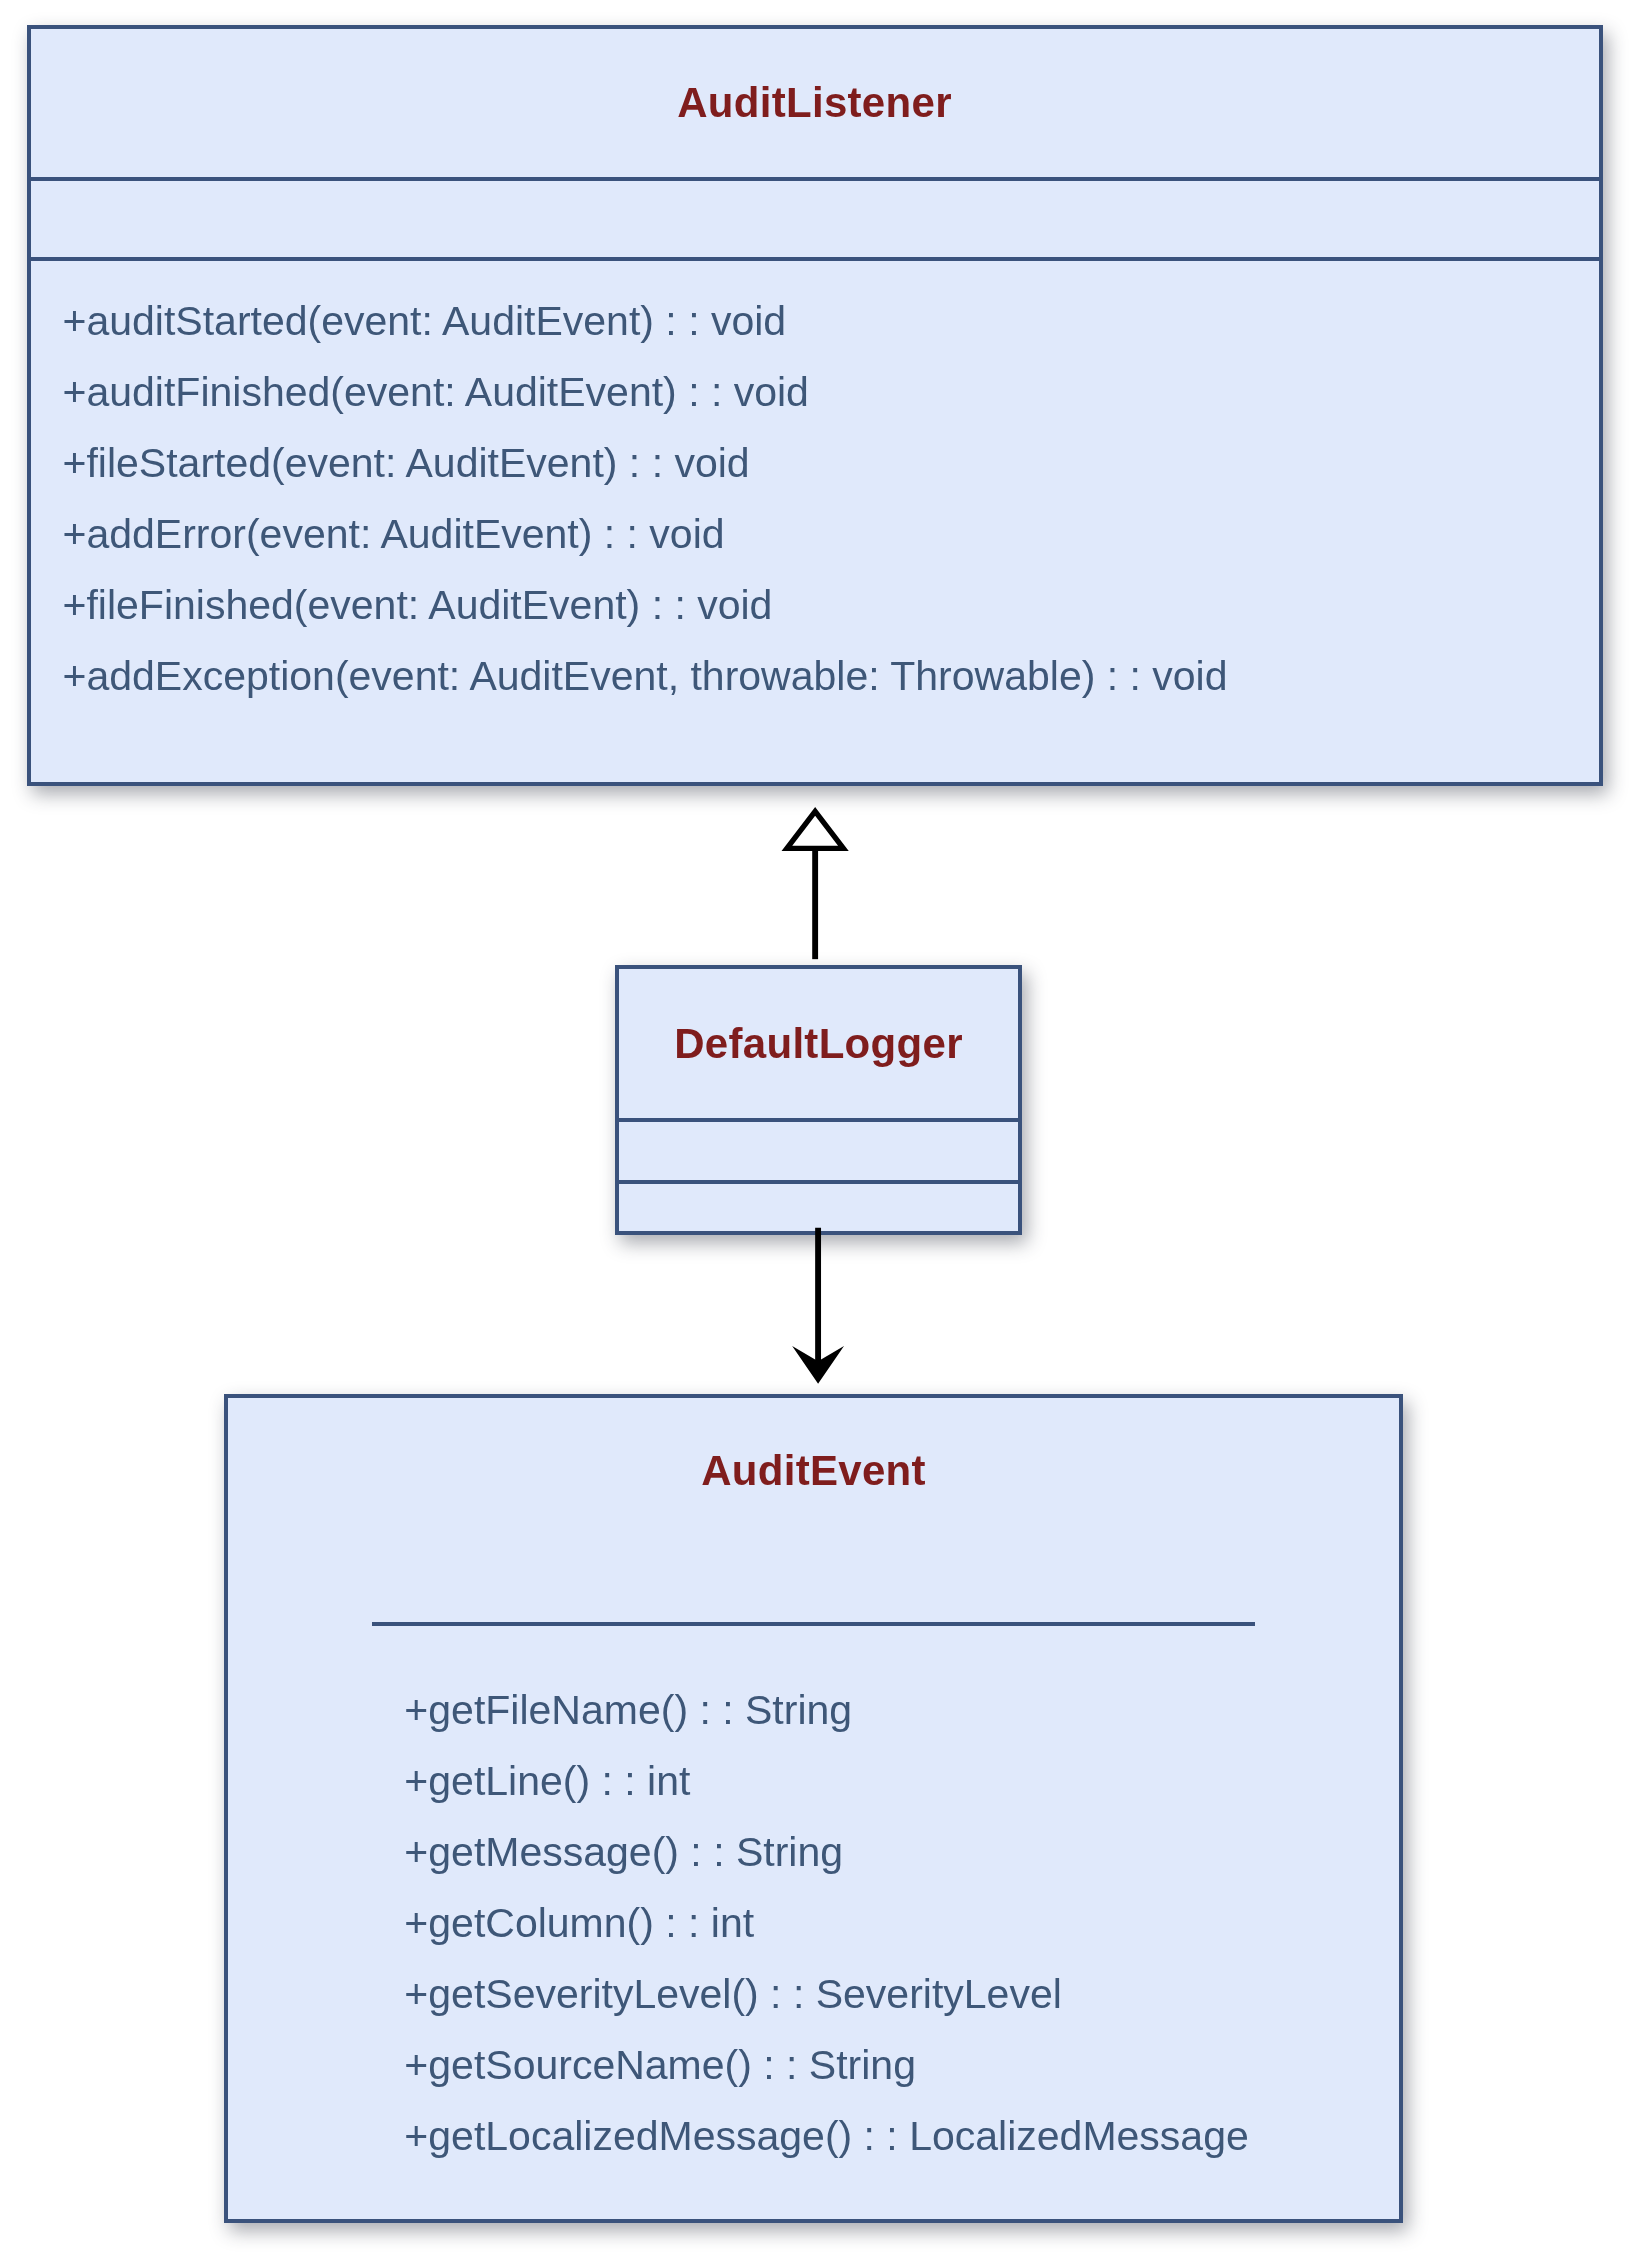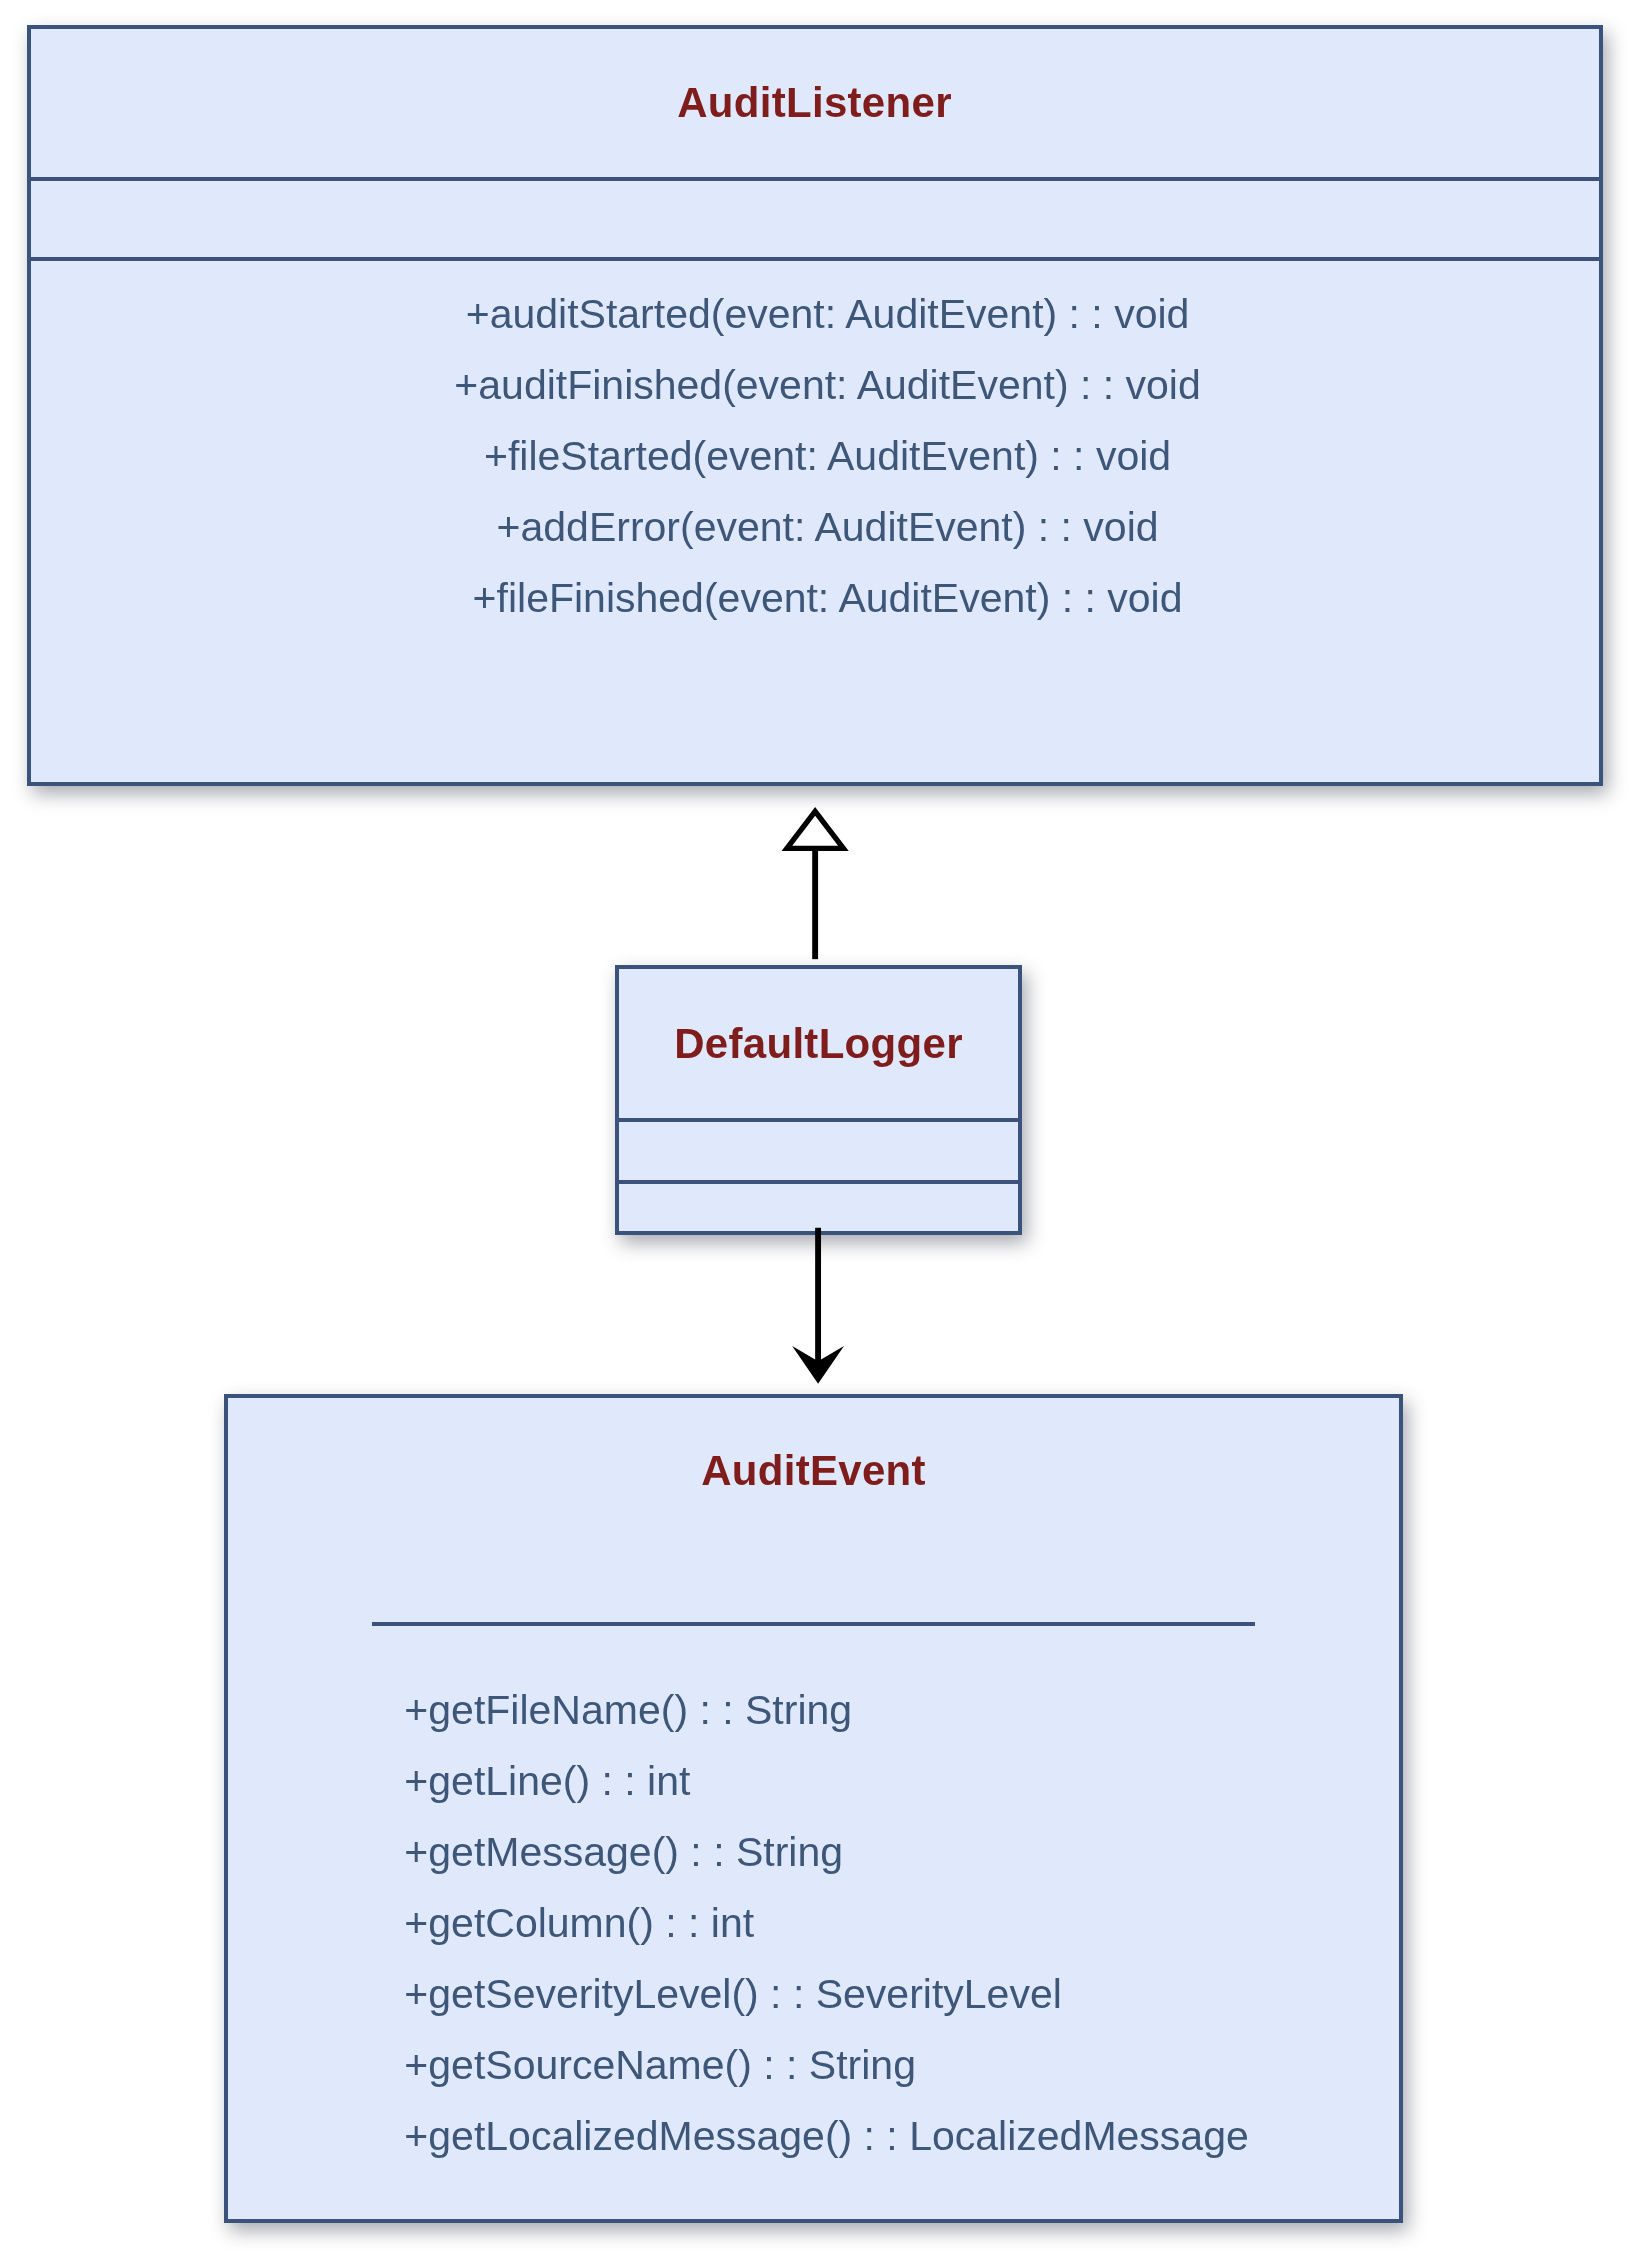--- a/index.html
+++ b/index.html
@@ -50,21 +50,21 @@
     white-space: nowrap;
     overflow: hidden;
   }
   
   .class-auditlistener {
     left: 26.5px; top: 25px;
     width: 1576px; height: 761px;
   }
   .class-auditlistener .title  { height: 148px; }
   .class-auditlistener .attrs  { height: 76px; }
-  .class-auditlistener .methods{ padding-top: 18px; text-align: center; }
+  .class-auditlistener .methods{ padding-top: 25px; }
 
   
   .class-defaultlogger {
     left: 615px; top: 957px;
     width: 407px; height: 270px; margin-top: 8px;
   }
   .class-defaultlogger .title  { height: 149px; }
   .class-defaultlogger .attrs  { height: 58px; }
 
   
@@ -91,20 +91,21 @@
 
   <div class="uml-class class-auditlistener">
     <div class="title">AuditListener</div>
     <div class="attrs"></div>
     <div class="methods">
       <div>+auditStarted(event: AuditEvent) : : void</div>
       <div>+auditFinished(event: AuditEvent) : : void</div>
       <div>+fileStarted(event: AuditEvent) : : void</div>
       <div>+addError(event: AuditEvent) : : void</div>
       <div>+fileFinished(event: AuditEvent) : : void</div>
+      <div>+addException(event: AuditEvent, throwable: Throwable) : : void</div>
     </div>
   </div>
 
   <div class="uml-class class-defaultlogger">
     <div class="title">DefaultLogger</div>
     <div class="attrs"></div>
     <div class="methods"></div>
   </div>
 
   <div class="uml-class class-auditevent">

